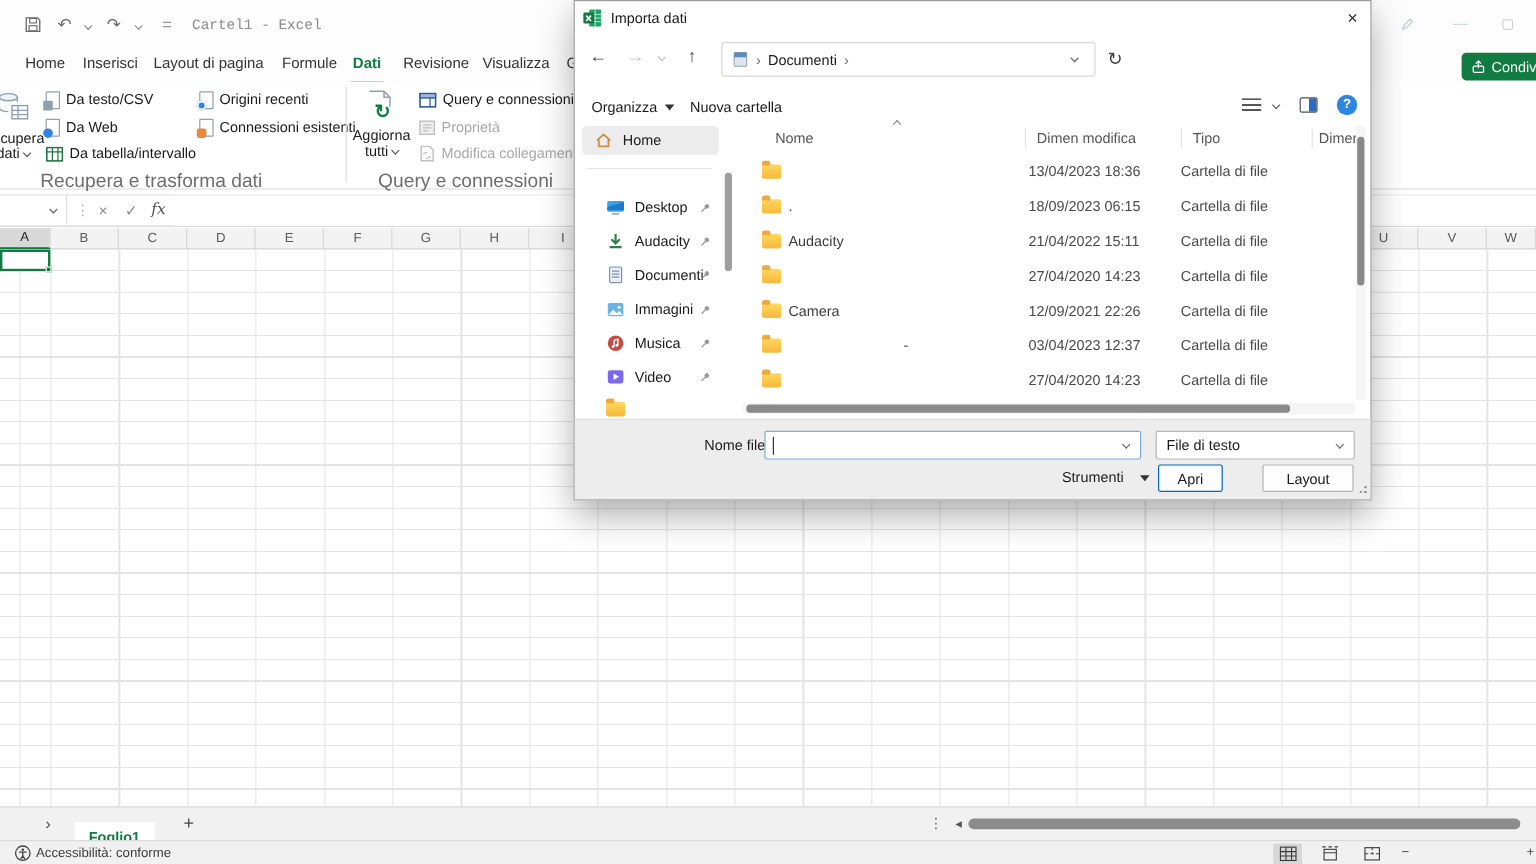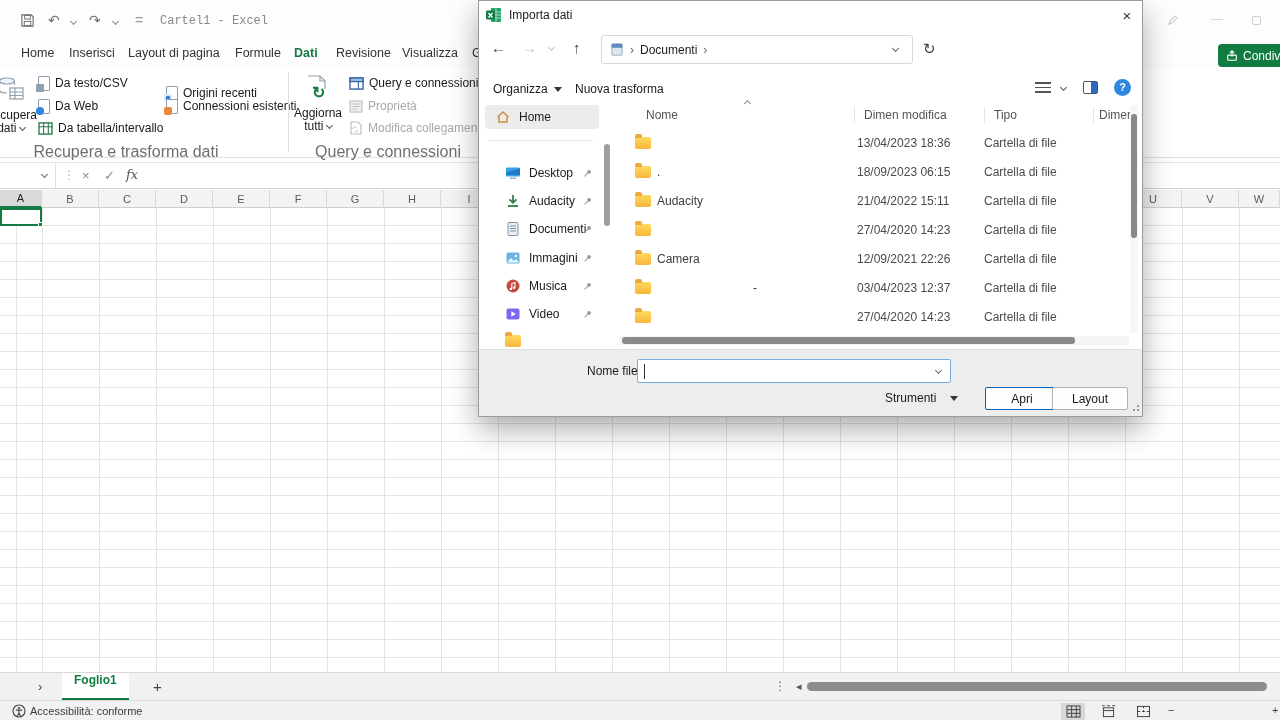--- a/index.html
+++ b/index.html
@@ -48,21 +48,21 @@
   #grid { left:0; top:208px; width:1280px; height:464px; background:#fff;
     background-image:
       repeating-linear-gradient(to right, #e4e4e4 0 1px, transparent 1px 57px),
       repeating-linear-gradient(to bottom, transparent 0 17px, #e4e4e4 17px 18px);
     background-position:42px 0, 0 0; }
   #sel-a1 { left:0; top:0; width:42px; height:18px; border:2px solid #107c41; background:#fff; }
   #sel-a1 .handle { position:absolute; right:-3px; bottom:-3px; width:5px; height:5px; background:#107c41; border:1px solid #fff; }
 
   
   #sheetbar { left:0; top:672px; width:1280px; height:28px; background:#f1f1f1; border-top:1px solid #d9d9d9; }
-  #sheettab { left:62px; top:0; height:27px; padding:0 12px; background:#fff; color:#107c41; font-weight:bold; display:flex; border-bottom:2.5px solid #107c41; }
+  #sheettab { left:62px; top:12px; height:27px; padding:0 12px; background:#fff; color:#107c41; font-weight:bold; display:flex; align-items:center; border-bottom:2.5px solid #107c41; }
   .sb-glyph { color:#444; font-size:13px; }
   #hscroll-thumb { left:807px; top:9px; width:460px; height:9px; background:#8c8c8c; border-radius:5px; }
   #statusbar { left:0; top:700px; width:1280px; height:20px; background:#f1f1f1; border-top:1px solid #dadada; font-size:11px; color:#3b3b3b; }
   .view-ic { position:absolute; top:2px; width:24px; height:17px; display:flex; align-items:center; justify-content:center; }
   .view-ic.on { background:#d7d7d7; }
 
   
   #dialog { left:478px; top:0; width:665px; height:417px; background:#fff; border:1px solid #9b9b9b; box-shadow:0 12px 28px rgba(0,0,0,.33); }
   #dlg-title { position:absolute; left:0; top:0; width:100%; height:28px; display:flex; align-items:center; }
   #dlg-close { position:absolute; right:0; top:0; width:30px; height:28px; display:flex; align-items:center; justify-content:center; font-size:15px; color:#333; }
@@ -197,21 +197,21 @@
     <div class="rib-item" style="left:38px;top:51px">
       <span>
         <svg width="15" height="13" viewBox="0 0 16 14">
             <rect x="1" y="1" width="14" height="12" fill="#fff" stroke="#217346" stroke-width="1.4"></rect>
             <path d="M1 5h14M6 1v12M11 1v12" stroke="#217346" stroke-width="1.1"></path>
           </svg>
       </span>
       <span>Da tabella/intervallo</span>
     </div>
 
-    <div class="rib-item" style="left:166px;top:16px">
+    <div class="rib-item" style="left:166px;top:6px">
       <span class="sheet-ic">
           <span class="badge clock" style="background:#2e86de"></span>
         </span>
       <span>Origini recenti</span>
     </div>
     <div class="rib-item" style="left:166px;top:29px">
       <span class="sheet-ic">
           <span class="badge conn"></span>
         </span>
       <span>Connessioni esistenti</span>
@@ -395,21 +395,21 @@
     </div>
     <span class="abs chv sm" style="left:414px;top:45px;border-color:#666"></span>
     <span class="abs" style="left:444px;top:39px;color:#444;font-size:15px">↻</span>
 
     
     <div class="tool-item" style="left:14px">
       <span>Organizza</span>
         <span class="tri"></span>
     </div>
     <div class="tool-item" style="left:96px">
-      <span>Nuova trasforma</span>
+      <span>Nuova cartella</span>
     </div>
     <span class="abs" style="left:556px;top:81px"><span class="lines-ic"></span></span>
     <span class="abs chv sm" style="left:582px;top:84px"></span>
     <span class="abs pane-ic" style="left:604px;top:80px"></span>
     <span class="abs help-ic" style="left:635px;top:78px">?</span>
 
     
     <div class="side-item" style="top:104px;background:#ececec">
       <span style="margin-left:10px">
         <svg width="16" height="16" viewBox="0 0 16 16">
@@ -601,23 +601,27 @@
       </div>
 
     
     <div id="dlg-foot">
       <span class="abs" style="left:104px;top:14px;width:58px;text-align:right">Nome file:</span>
       <div id="fn-combo">
         <span class="caret"></span>
         <span style="position:absolute;left:10px;top:5px"></span>
         <span class="abs chv sm" style="right:9px;top:8px;border-color:#666"></span>
       </div>
+      <div id="ft-combo">
+        <span>File di testo</span>
+        <span class="abs chv sm" style="right:9px;top:8px;border-color:#666"></span>
+      </div>
       <div class="abs" style="left:406px;top:41px;display:flex;align-items:center;gap:14px">
         <span>Strumenti</span>
           <span class="tri"></span>
       </div>
-      <div class="dlg-btn primary" style="left:506px;width:74px">Apri</div>
+      <div class="dlg-btn primary" style="left:486px;width:54px">Apri</div>
       <div class="dlg-btn" style="left:573px;width:76px">Layout</div>
       <div class="grip"></div>
     </div>
   </div>
 
 </div>
 
 </body></html>

